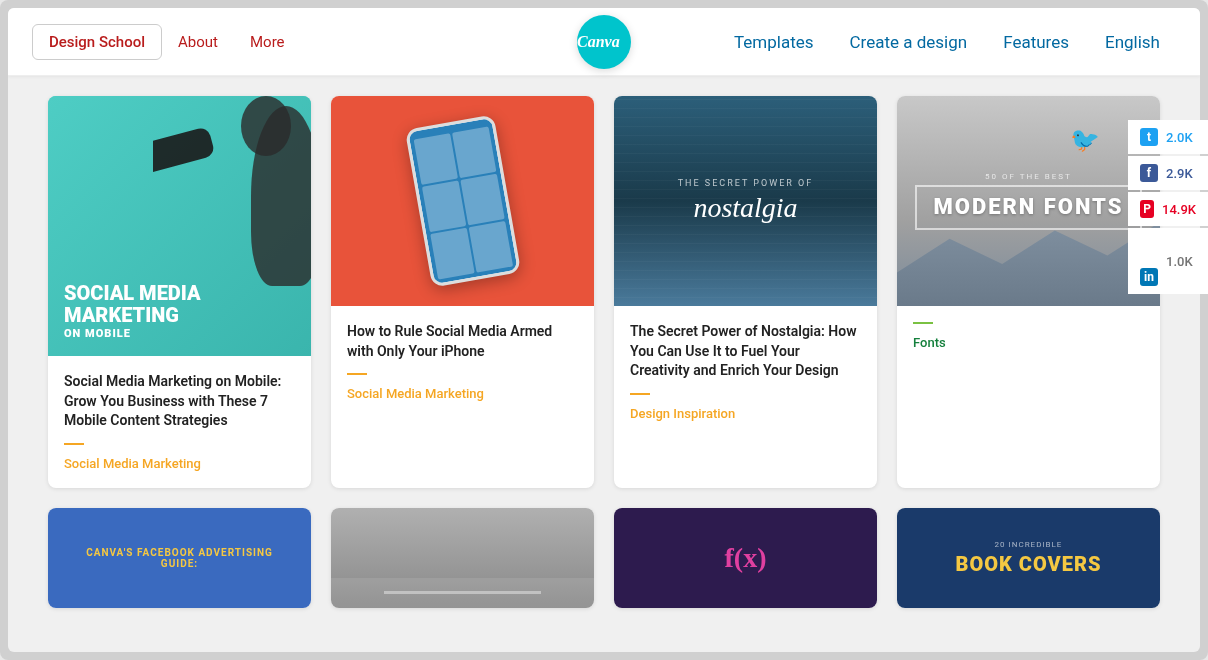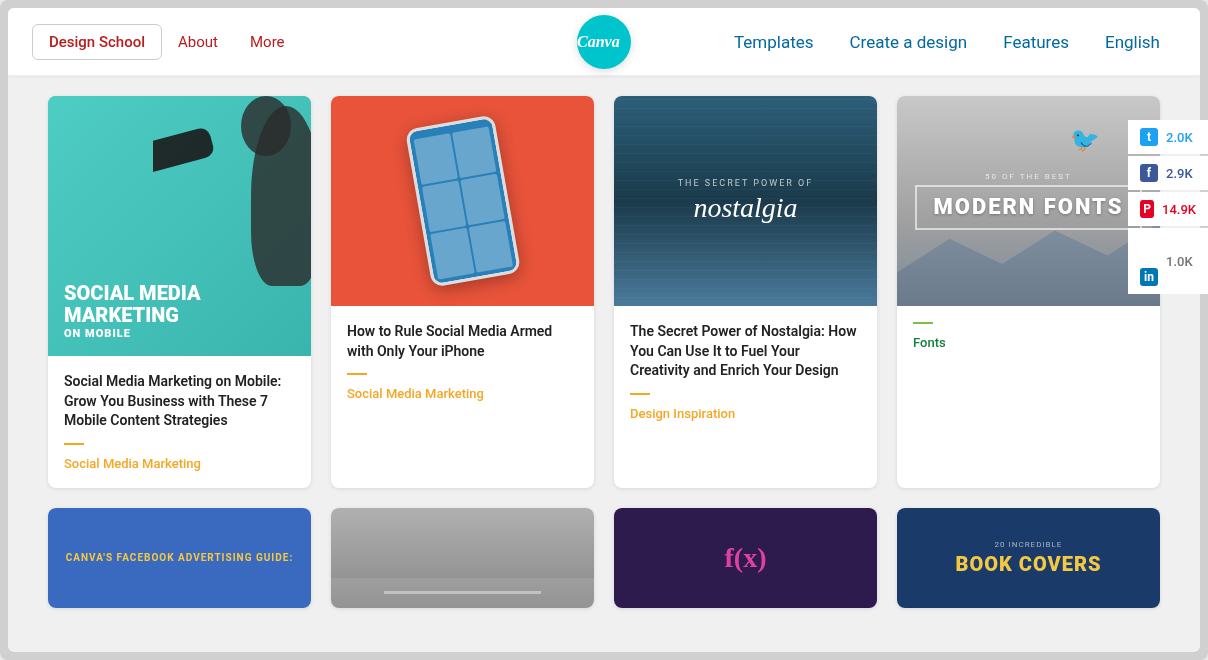--- a/index.html
+++ b/index.html
@@ -337,21 +337,21 @@
     }
 
     
     .bcard-1 {
       background: #3a6abf;
       height: 100%;
       display: flex;
       flex-direction: column;
       align-items: center;
       justify-content: center;
-      padding: 4px;
+      padding: 24px;
     }
     .bcard-1-text {
       color: #f5c842;
       font-size: 10px;
       font-weight: 700;
       text-transform: uppercase;
       letter-spacing: 1px;
       text-align: center;
     }
 

